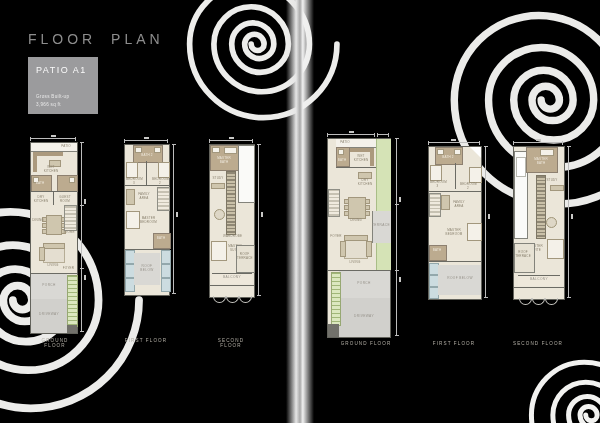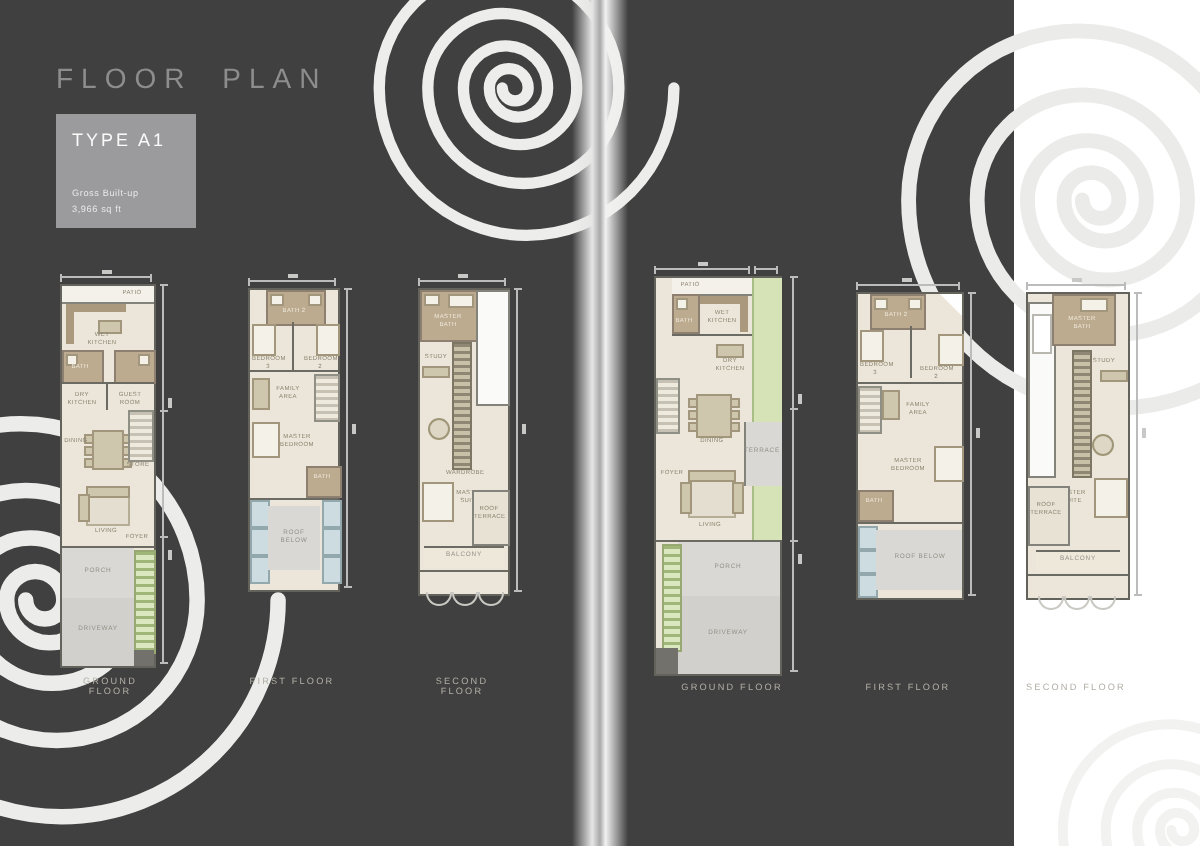--- a/index.html
+++ b/index.html
@@ -1,21 +1,21 @@
 <!DOCTYPE html>
 <html><head>
 <meta charset="utf-8">
 <style>
   html,body{margin:0;padding:0;}
   body{
     width:600px;height:423px;overflow:hidden;background:#ffffff;
     font-family:"Liberation Sans", sans-serif;
     -webkit-font-smoothing:antialiased;
   }
-  .spread{position:relative;width:507px;height:423px;background:#404040;}
+  .spread{position:relative;width:600px;height:423px;background:#000000;}
 
   
   .spiral{position:absolute;pointer-events:none;}
 
   
   .fold{position:absolute;top:0;height:423px;width:28px;left:286px;
     background:linear-gradient(90deg, rgba(255,255,255,0) 0%, #e6e6e6 36%, #a8a8a8 50%, #f1f1f1 60%, rgba(255,255,255,0) 100%);}
 
   .page-title{position:absolute;left:28px;top:31px;font-size:14px;font-weight:300;
     letter-spacing:4px;word-spacing:7px;color:#8d8d8d;}
@@ -74,21 +74,21 @@
   </svg>
   <svg class="spiral" style="left:515px;top:340px;" width="150" height="150" viewBox="-105 -105 210 210">
     <path d="M100,0 A91,91 0 0 1 -82,0 A74,74 0 0 1 66,0 A59,59 0 0 1 -52,0 A46,46 0 0 1 40,0 A35,35 0 0 1 -30,0 A26,26 0 0 1 22,0 A18,18 0 0 1 -14,0 A12,12 0 0 1 10,0 A8,8 0 0 1 -6,0" fill="none" stroke="#f2f2f0" stroke-width="7" stroke-linecap="round"></path>
   </svg>
 
   <div class="fold"></div>
 
   <div class="page-title">FLOOR PLAN</div>
 
   <div class="type-card" style="left:28px;top:57px;width:70px;height:57px;">
-    <div class="tname">TYPE A1</div>
+    <div class="tname">PATIO A1</div>
     <div class="gross">
       <div>Gross Built-up</div>
       <div>3,966 sq ft</div>
     </div>
   </div>
 
   <div class="plan" style="left:30px;top:136px;width:56px;height:200px;">
     <div class="dim-top" style="left:0;top:2px;width:46px;">
         <i style="left:0"></i>
         <i style="right:0"></i>

